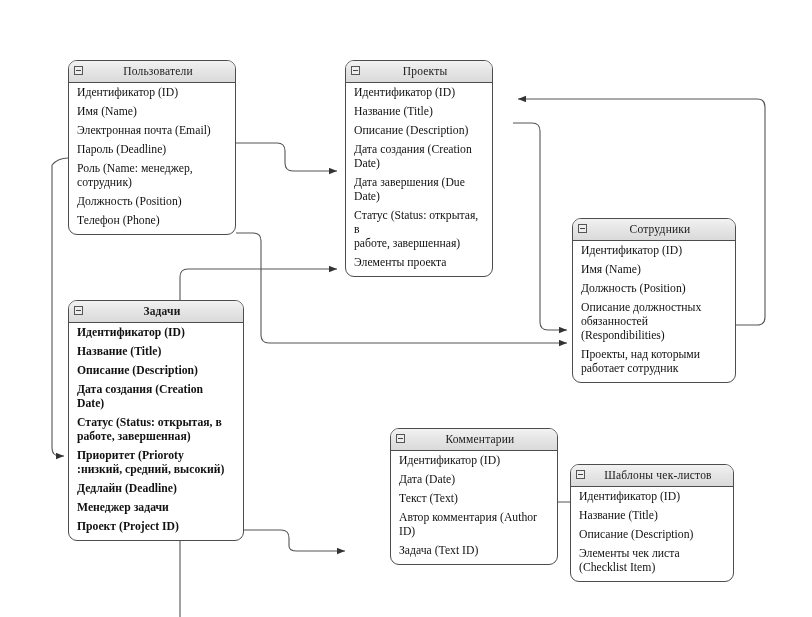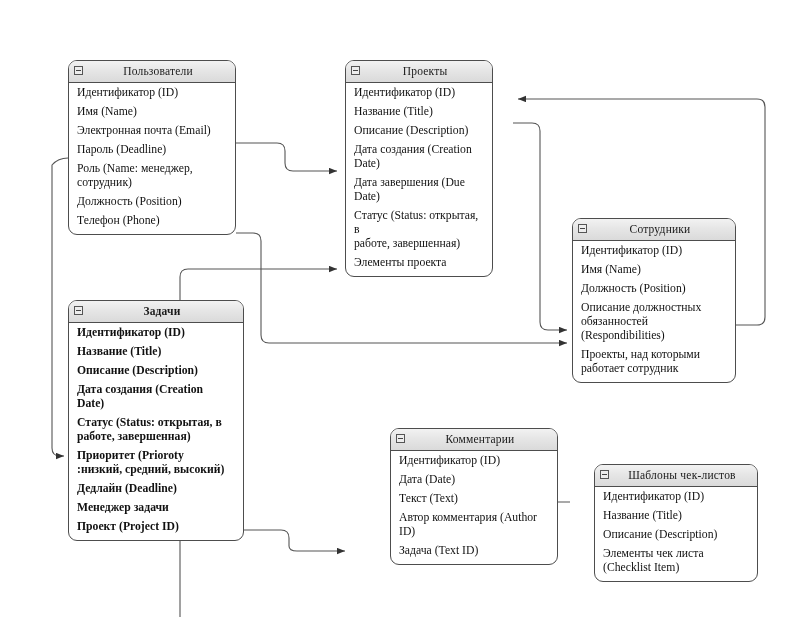--- a/index.html
+++ b/index.html
@@ -178,21 +178,21 @@
     <ul class="fields">
       <li class="field">Идентификатор (ID)</li>
       <li class="field">Дата (Date)</li>
       <li class="field">Текст (Text)</li>
       <li class="field">Автор комментария (Author
 ID)</li>
       <li class="field">Задача (Text ID)</li>
     </ul>
   </div>
 
-  <div class="entity" style="left:570px;top:464px;width:164px;margin-left:24px;">
+  <div class="entity" style="left:570px;top:464px;width:164px;">
     <div class="entity-header">
       <span class="collapse-icon"></span>
       <span class="entity-title">Шаблоны чек-листов</span>
     </div>
     <ul class="fields">
       <li class="field">Идентификатор (ID)</li>
       <li class="field">Название (Title)</li>
       <li class="field">Описание (Description)</li>
       <li class="field">Элементы чек листа
 (Checklist Item)</li>

